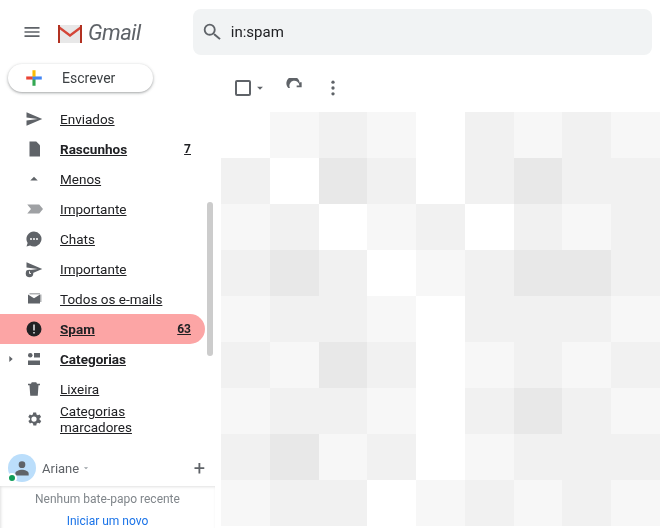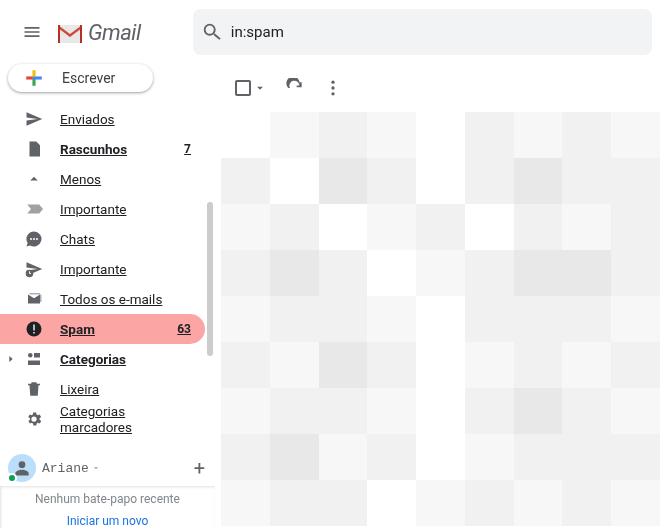--- a/index.html
+++ b/index.html
@@ -28,21 +28,21 @@
 .nav-item.caret { padding-left:0; }
 .caret-box { width:22px; display:flex; justify-content:center; margin-right:2px; color:#5f6368; }
 
 .scroll-ind { position:absolute; right:2px; top:138px; width:6px; height:154px; background:#ccc; border-radius:3px; }
 
 .hangouts { margin-top:14px; border-top:0; }
 .profile-row { display:flex; align-items:center; padding:6px 10px 4px 8px; }
 .avatar { width:28px; height:28px; border-radius:50%; background:#bbdefb; position:relative; display:flex; align-items:center; justify-content:center; }
 .avatar svg { fill:#5f6368; }
 .presence { width:10px; height:10px; background:#0f9d58; border:2px solid #fff; border-radius:50%; position:absolute; bottom:-1px; left:-1px; }
-.uname { font-size:13px; color:#5f6368; margin-left:6px;font-family:Liberation Mono, monospace; }
+.uname { font-size:13px; color:#5f6368; margin-left:6px; }
 .add-btn { margin-left:auto; color:#5f6368; font-size:20px; cursor:pointer; }
 .chat-empty { text-align:center; font-size:12px; color:#80868b; padding:6px 11px 2px; box-shadow:inset 1px 1px 3px rgba(0,0,0,0.12); margin:0 0 0 0; }
 .chat-empty a { color:#1a73e8; text-decoration:none; display:block; margin-top:8px; }
 .tabbar { height:36px; display:flex; align-items:center; justify-content:center; gap:26px; border-top:1px solid #eee; }
 
 .main { flex:1; display:flex; flex-direction:column; margin-left:6px; }
 .toolbar { height:48px; display:flex; align-items:center; gap:18px; padding-left:14px; }
 .toolbar .sel { display:flex; align-items:center; gap:2px; }
 .chk { width:16px; height:16px; border:2px solid #5f6368; border-radius:2px; }
 .ic { color:#5f6368; cursor:pointer; display:flex; }

